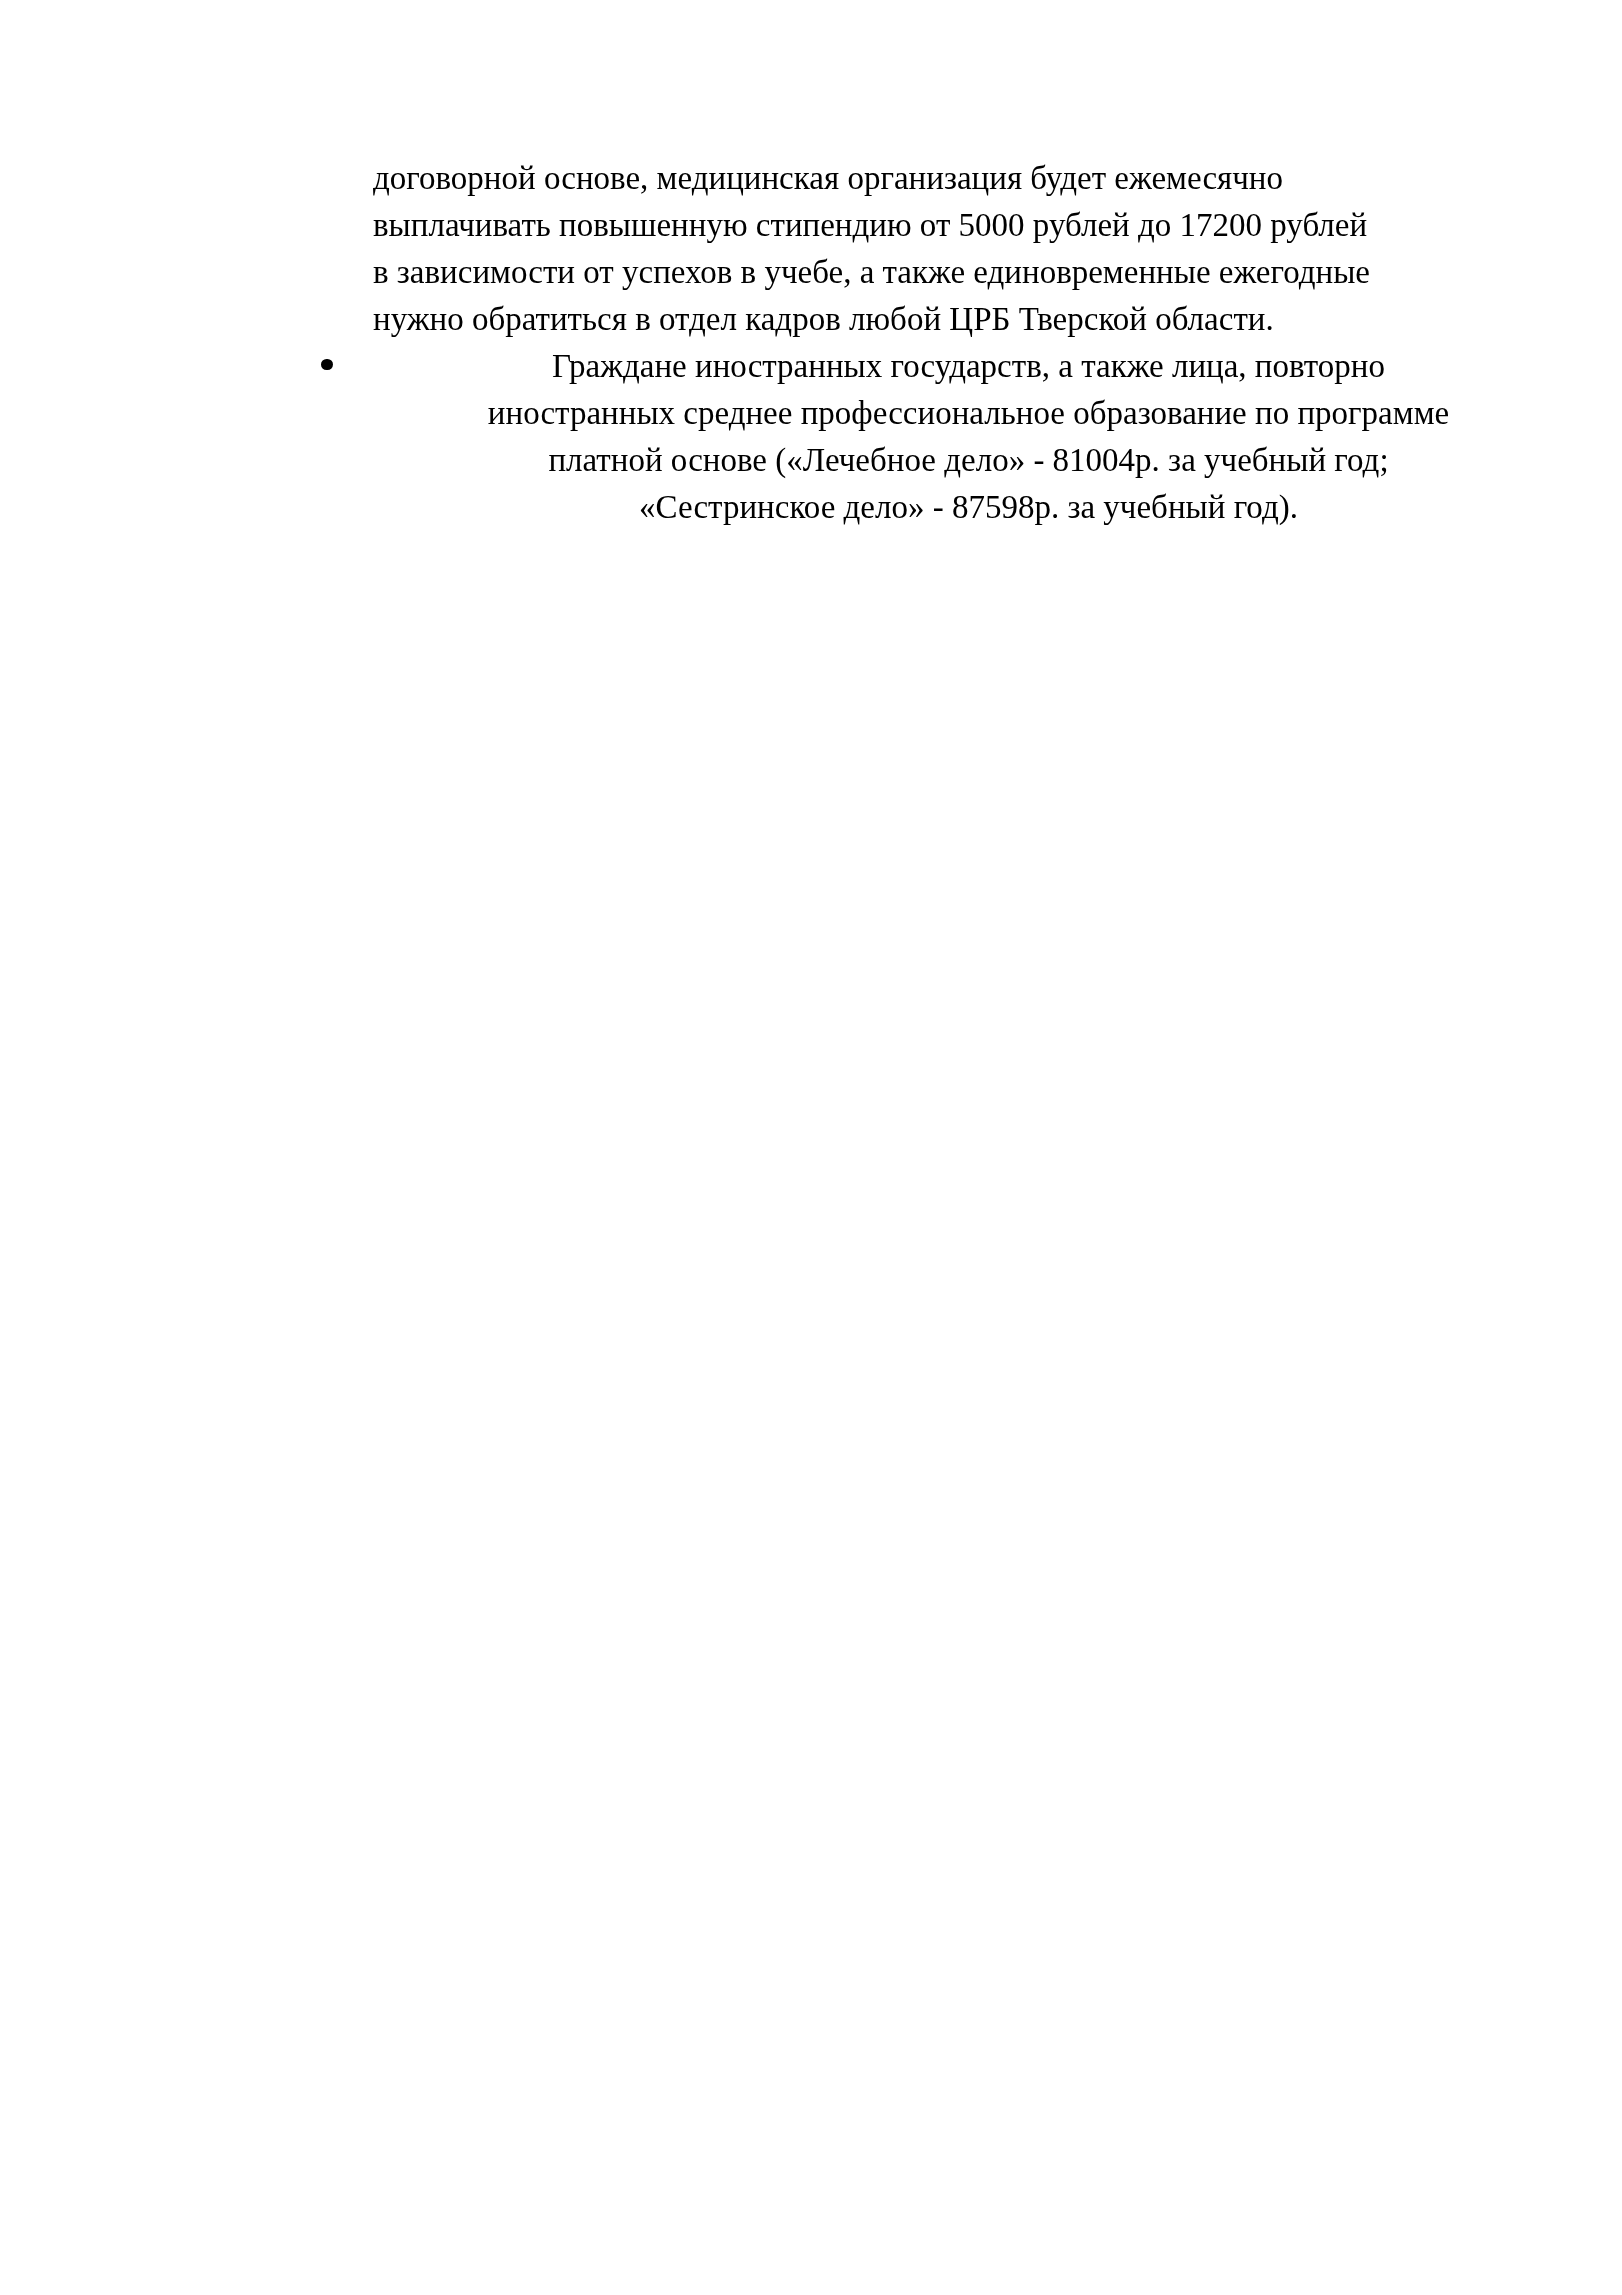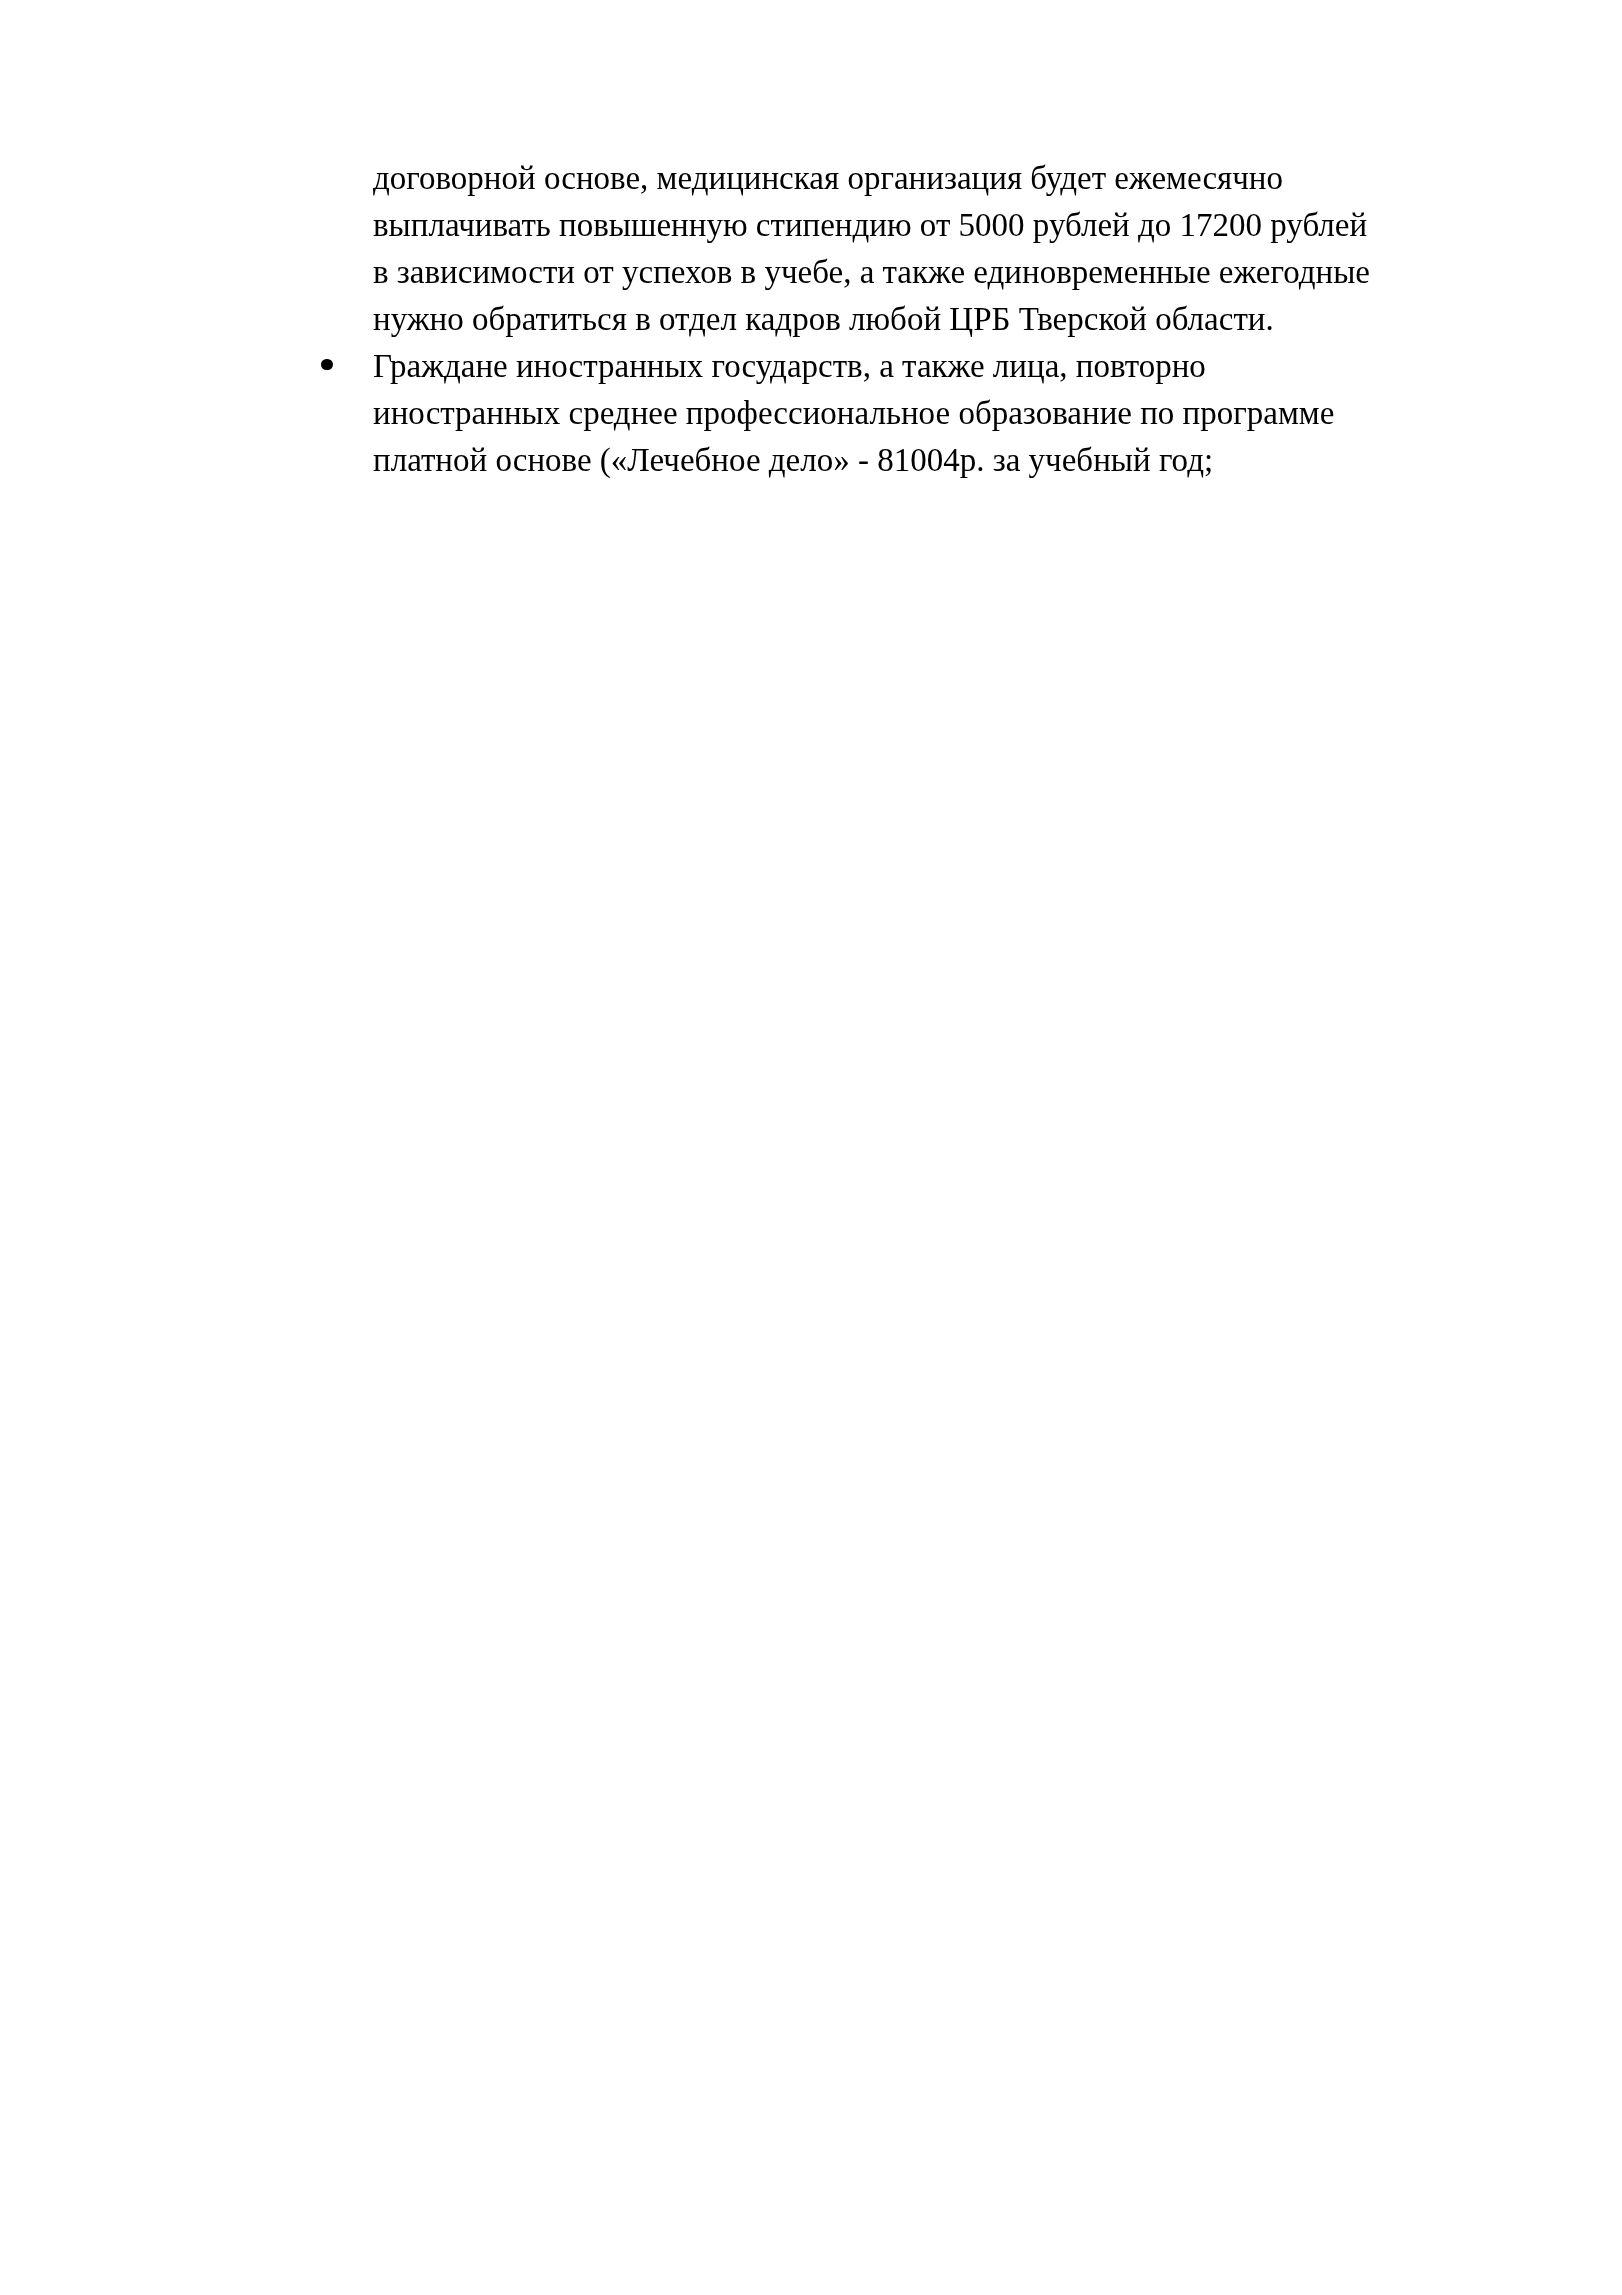--- a/index.html
+++ b/index.html
@@ -22,20 +22,21 @@
     top: 155px;
     width: 1191px;
     font-size: 33px;
     line-height: 47px;
   }
   .line {
     white-space: nowrap;
   }
   .bullet-item {
     position: relative;
+    text-align: center;
   }
   .bullet {
     position: absolute;
     left: -52px;
     top: 15.7px;
     width: 11.8px;
     height: 11.8px;
     border-radius: 50%;
     background: #000000;
   }
@@ -51,17 +52,18 @@
       <div class="line">выплачивать повышенную стипендию от 5000 рублей до 17200 рублей</div>
       <div class="line">в зависимости от успехов в учебе, а также единовременные ежегодные</div>
       <div class="line">нужно обратиться в отдел кадров любой ЦРБ Тверской области.</div>
     </div>
 
     <div class="para bullet-item">
       <span class="bullet"></span>
       <div class="line">Граждане иностранных государств, а также лица, повторно</div>
       <div class="line">иностранных среднее профессиональное образование по программе</div>
       <div class="line">платной основе («Лечебное дело» - 81004р. за учебный год;</div>
+      <div class="line">«Сестринское дело» - 87598р. за учебный год).</div>
     </div>
 
   </div>
 </div>
 
 
 </body></html>

